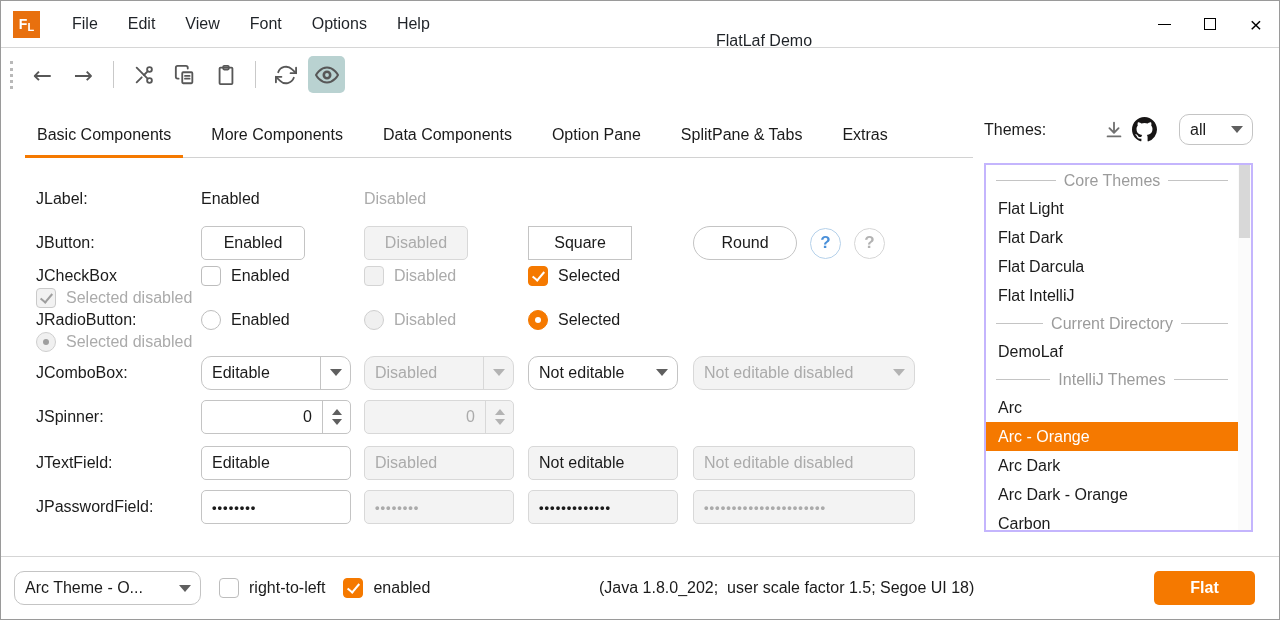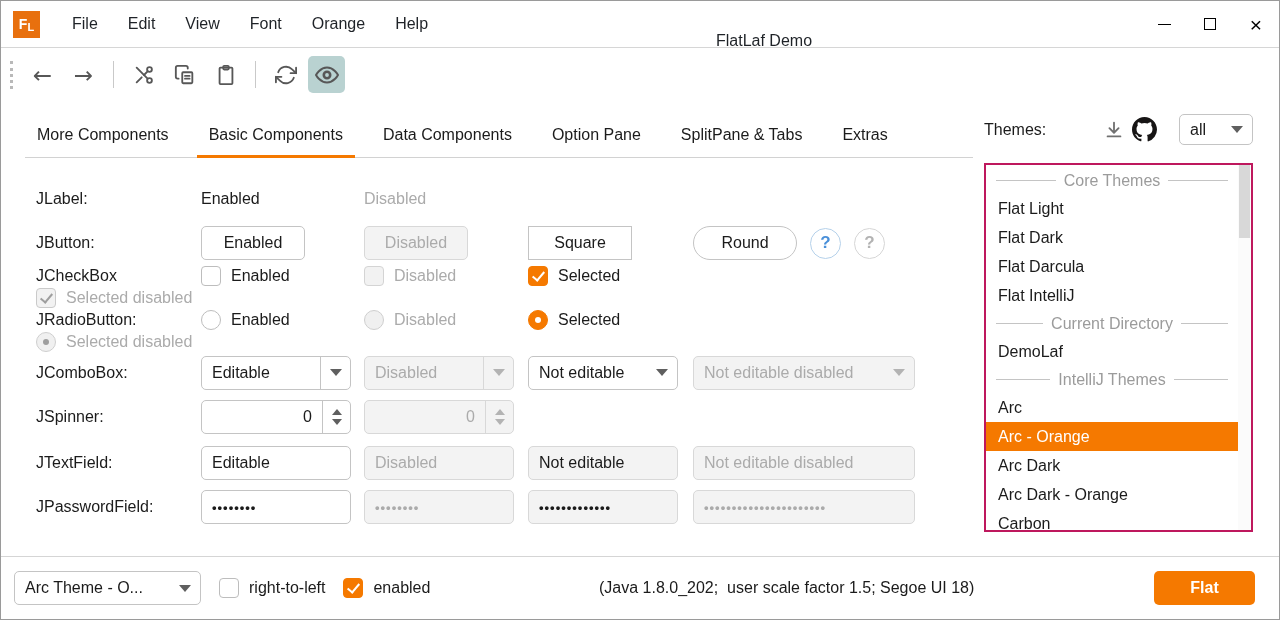--- a/index.html
+++ b/index.html
@@ -60,21 +60,21 @@
   .cbx.disabled { background:#f2f2f2; border-color:#d4d4d4; }
   .cbx.disabled.checked { background:#f2f2f2; border-color:#cacaca; }
   .cbx.disabled.checked::after { border-color:#9e9e9e; }
 
   .rad { width:20px; height:20px; border:1px solid #bdbdbd; border-radius:50%; background:#fff; position:relative; flex:0 0 20px; }
   .rad.checked { background:#f57900; border-color:#f57900; }
   .rad.checked::after { content:""; position:absolute; left:6px; top:6px; width:6px; height:6px; border-radius:50%; background:#fff; }
   .rad.disabled { background:#f0f0f0; border-color:#cfcfcf; }
   .rad.disabled.checked::after { background:#9e9e9e; }
 
-  .combo { width:150px; height:34px; border:1px solid #c4c4c4; border-radius:5px; background:#fff; display:flex; align-items:center; overflow:hidden; }
+  .combo { width:150px; height:34px; border:1px solid #c4c4c4; border-radius:10px; background:#fff; display:flex; align-items:center; overflow:hidden; }
   .combo .cb-text { flex:1; padding:0 10px; white-space:nowrap; overflow:hidden; text-overflow:ellipsis; }
   .combo .cb-arrow-box { width:30px; height:100%; display:flex; align-items:center; justify-content:center; flex:0 0 30px; }
   .combo.editable .cb-arrow-box { border-left:1px solid #c4c4c4; }
   .tri-down { width:0; height:0; border-left:6px solid transparent; border-right:6px solid transparent; border-top:7px solid #5f5f5f; }
   .combo.disabled { background:#f3f3f3; border-color:#d8d8d8; color:#ababab; }
   .combo.disabled .cb-arrow-box { border-color:#d8d8d8; }
   .combo.disabled .tri-down { border-top-color:#b3b3b3; }
   .combo.wide { width:222px; }
 
   .spinner { width:150px; height:34px; border:1px solid #c4c4c4; border-radius:5px; background:#fff; display:flex; overflow:hidden; }
@@ -94,21 +94,21 @@
   .field.gray-text, .field.gray-text input { color:#ababab; }
   .field.wide { width:222px; }
   .pwd, .pwd input { font-weight:bold; letter-spacing:1px; font-size:13px; }
 
   
   .right { flex:0 0 306px; display:flex; flex-direction:column; padding:0 26px 0 11px; }
   .themes-header { height:57px; display:flex; align-items:center; }
   .themes-label { margin-right:auto; }
   .icon-btn { width:30px; height:30px; display:flex; align-items:center; justify-content:center; }
   .all-combo { width:74px; height:31px; margin-left:20px; }
-  .themes-list { margin-top:5px; height:369px; border:2px solid #be185d; background:#fff; position:relative; padding:2px 13px 0 0; overflow:hidden; }
+  .themes-list { margin-top:5px; height:369px; border:2px solid #c4b5fd; background:#fff; position:relative; padding:2px 13px 0 0; overflow:hidden; }
   .list-item { height:29px; display:flex; align-items:center; padding-left:12px; color:#1b1b1b; white-space:nowrap; }
   .list-item.selected { background:#f57900; color:#fff; }
   .list-sep { height:27px; display:flex; align-items:center; gap:8px; padding:0 10px; color:#9b9b9b; }
   .sep-line { flex:1; border-top:1px solid #c4c4c4; }
   .list-scrollbar { position:absolute; top:0; right:0; width:13px; bottom:0; background:#fbfbfb; }
   .list-thumb { position:absolute; top:0; right:1px; width:11px; height:73px; background:#d8d8d8; }
 
   
   .footer { flex:0 0 63px; border-top:1px solid #d5d5d5; display:flex; align-items:center; padding:0 24px 0 13px; position:relative; }
   .footer .combo { width:187px; }
@@ -124,21 +124,21 @@
 
   <div class="titlebar">
     <div class="logo">
       <span>F</span>
         <span class="l2">L</span>
     </div>
     <div class="menu-item">File</div>
     <div class="menu-item">Edit</div>
     <div class="menu-item">View</div>
     <div class="menu-item">Font</div>
-    <div class="menu-item">Orange</div>
+    <div class="menu-item">Options</div>
     <div class="menu-item">Help</div>
     <div class="win-title">FlatLaf Demo</div>
     <div class="win-controls">
       <div class="win-btn">
           <span class="ico-min"></span>
         </div>
       <div class="win-btn">
           <span class="ico-max"></span>
         </div>
       <div class="win-btn">
@@ -191,22 +191,22 @@
       <svg width="24" height="24" viewBox="0 0 24 24">
         <path d="M1 12s4-7.5 11-7.5S23 12 23 12s-4 7.5-11 7.5S1 12 1 12z"></path>
         <circle cx="12" cy="12" r="3.2" stroke-width="2.6"></circle>
       </svg>
     </div>
   </div>
 
   <div class="main">
     <div class="left">
       <div class="tabbar">
+        <div class="tab selected">Basic Components</div>
         <div class="tab">More Components</div>
-        <div class="tab selected">Basic Components</div>
         <div class="tab">Data Components</div>
         <div class="tab">Option Pane</div>
         <div class="tab">SplitPane &amp; Tabs</div>
         <div class="tab">Extras</div>
       </div>
 
       <div class="grid">
 
         <div class="row">
           <div class="row-label">JLabel:</div>

